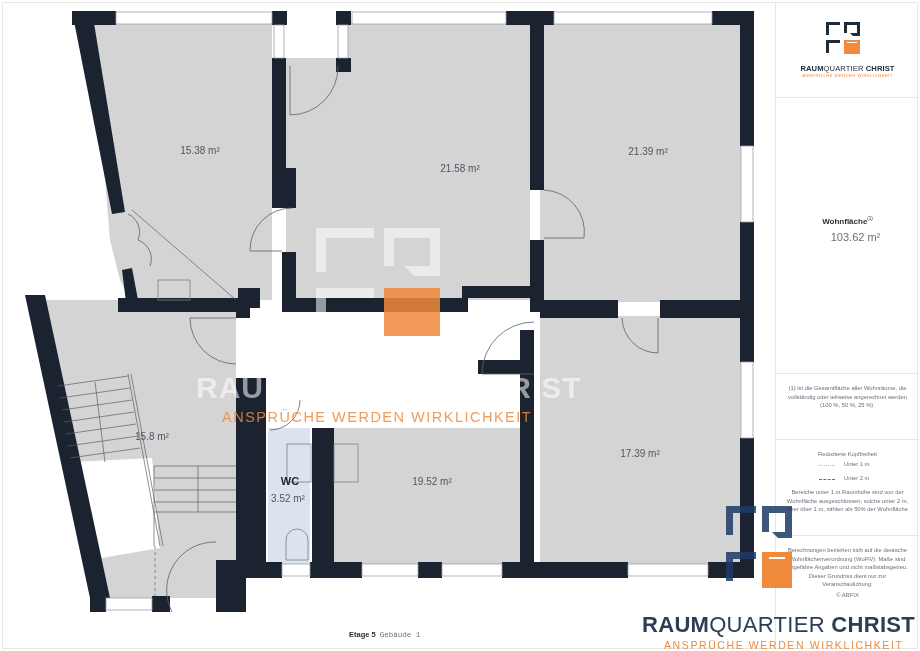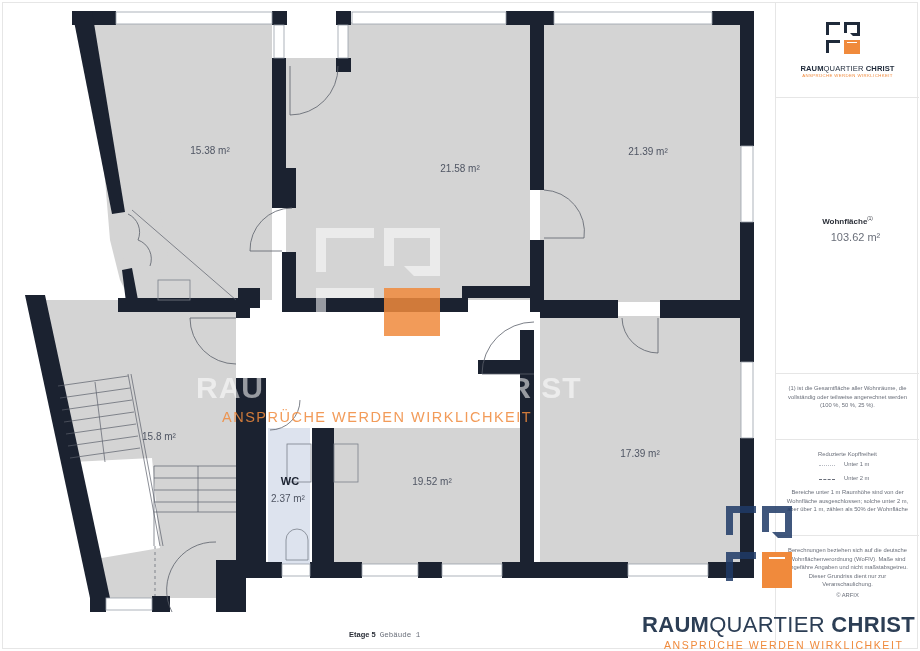--- a/index.html
+++ b/index.html
@@ -189,26 +189,26 @@
     </g>
 
     <g opacity="0.55">
       <path d="M316,228 h58 v10 h-48 v34 h-10 z" fill="#ffffff"></path>
       <path d="M384,228 h56 v48 h-26 l-10,-10 h26 v-28 h-36 v28 h-10 z" fill="#ffffff"></path>
       <path d="M316,288 h58 v10 h-48 v30 h-10 z" fill="#ffffff"></path>
     </g>
     <rect x="384" y="288" width="56" height="48" fill="#f08a3c" opacity="0.85"></rect>
   </svg>
 
-  <div class="room-label" style="left:210px;top:150px;">15.38 m²</div>
+  <div class="room-label" style="left:200px;top:150px;">15.38 m²</div>
   <div class="room-label" style="left:418px;top:168px;margin-left:42px;">21.58 m²</div>
   <div class="room-label" style="left:648px;top:151px;">21.39 m²</div>
-  <div class="room-label" style="left:159px;top:436px;">15.8 m²</div>
+  <div class="room-label" style="left:152px;top:436px;">15.8 m²</div>
   <div class="wc-label" style="left:290px;top:481px;">WC</div>
-  <div class="room-label" style="left:288px;top:498px;">2.37 m²</div>
+  <div class="room-label" style="left:288px;top:498px;">3.52 m²</div>
   <div class="room-label" style="left:432px;top:481px;">19.52 m²</div>
   <div class="room-label" style="left:640px;top:453px;">17.39 m²</div>
 
   <div class="wm-center-name"><span>RAUM</span><span>QUARTIER</span> <span>CHRIST</span></div>
   <div class="wm-center-tag">ANSPRÜCHE WERDEN WIRKLICHKEIT</div>
 
   <div class="floor-info">
     <span class="fl">Etage 5</span><span class="bd">Gebäude 1</span>
   </div>
 </div>

